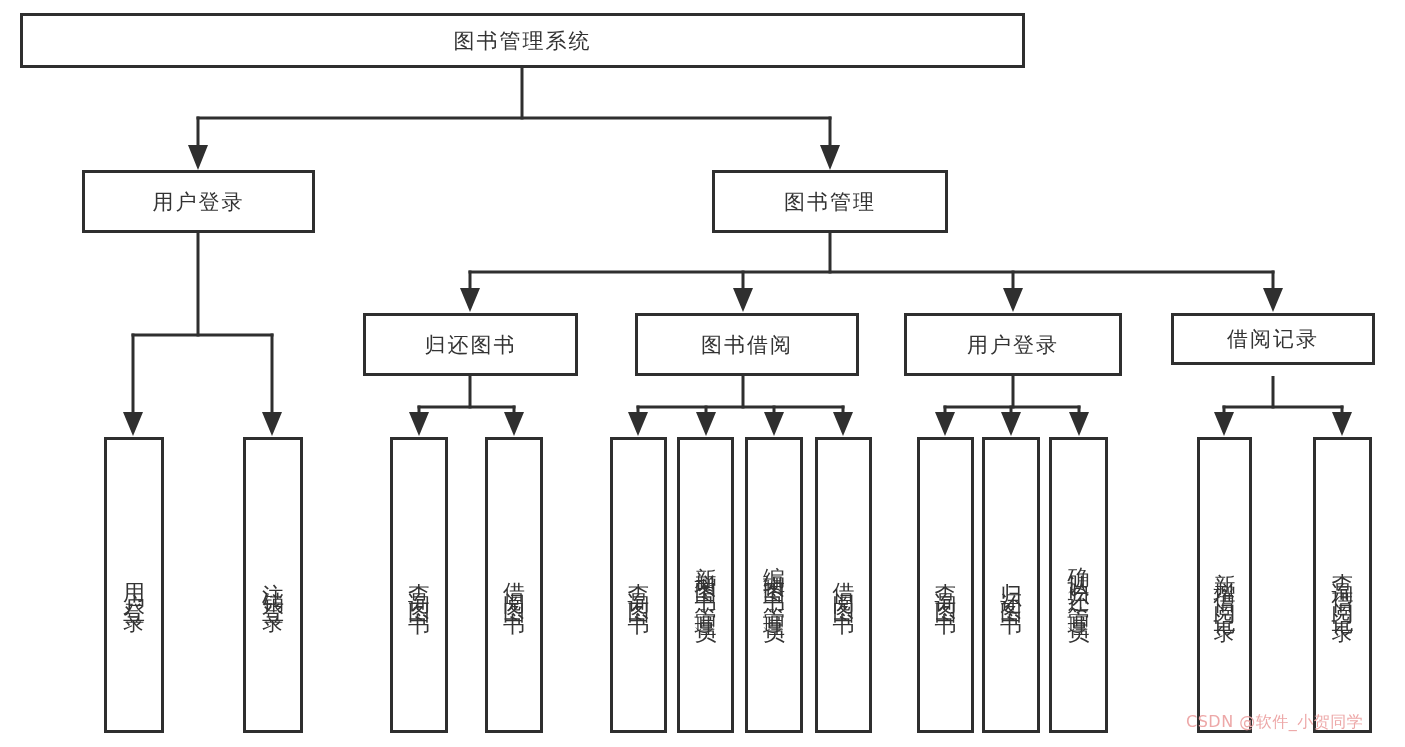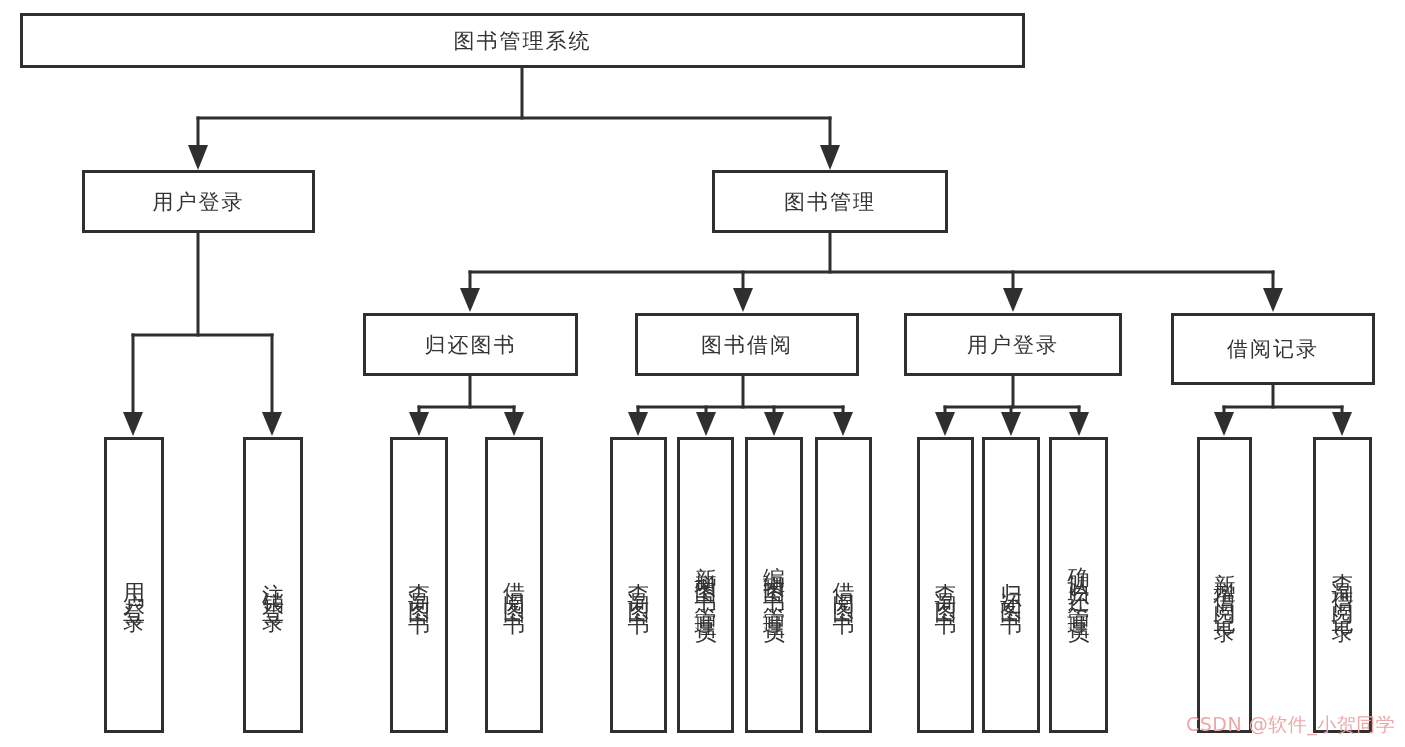--- a/index.html
+++ b/index.html
@@ -44,21 +44,21 @@
     letter-spacing:8px;
   }
   svg.connectors{
     position:absolute;left:0;top:0;width:1405px;height:747px;
   }
   svg.connectors line{stroke:var(--line);stroke-width:3;}
   svg.connectors polygon{fill:var(--line);stroke:none;}
   .watermark{
     position:absolute;
     left:1186px;top:712px;
-    font-size:19px;
+    font-size:16px;
     letter-spacing:0.5px;
     color:var(--watermark);
     z-index:5;
     white-space:nowrap;
   }
 </style>
 </head>
 <body>
 
 <div class="stage">
@@ -152,21 +152,21 @@
 
   <div class="node" style="left:363px;top:313px;width:215px;height:63px;">
     <span>归还图书</span>
   </div>
   <div class="node" style="left:635px;top:313px;width:224px;height:63px;">
     <span>图书借阅</span>
   </div>
   <div class="node" style="left:904px;top:313px;width:218px;height:63px;">
     <span>用户登录</span>
   </div>
-  <div class="node" style="left:1171px;top:313px;width:204px;height:72px;">
+  <div class="node" style="left:1171px;top:313px;width:204px;height:52px;">
     <span>借阅记录</span>
   </div>
 
   <div class="leaf" style="left:104px;top:437px;width:60px;height:296px;">
     <span class="vtext">用户登录</span>
   </div>
   <div class="leaf" style="left:243px;top:437px;width:60px;height:296px;">
     <span class="vtext">注销登录</span>
   </div>
 

